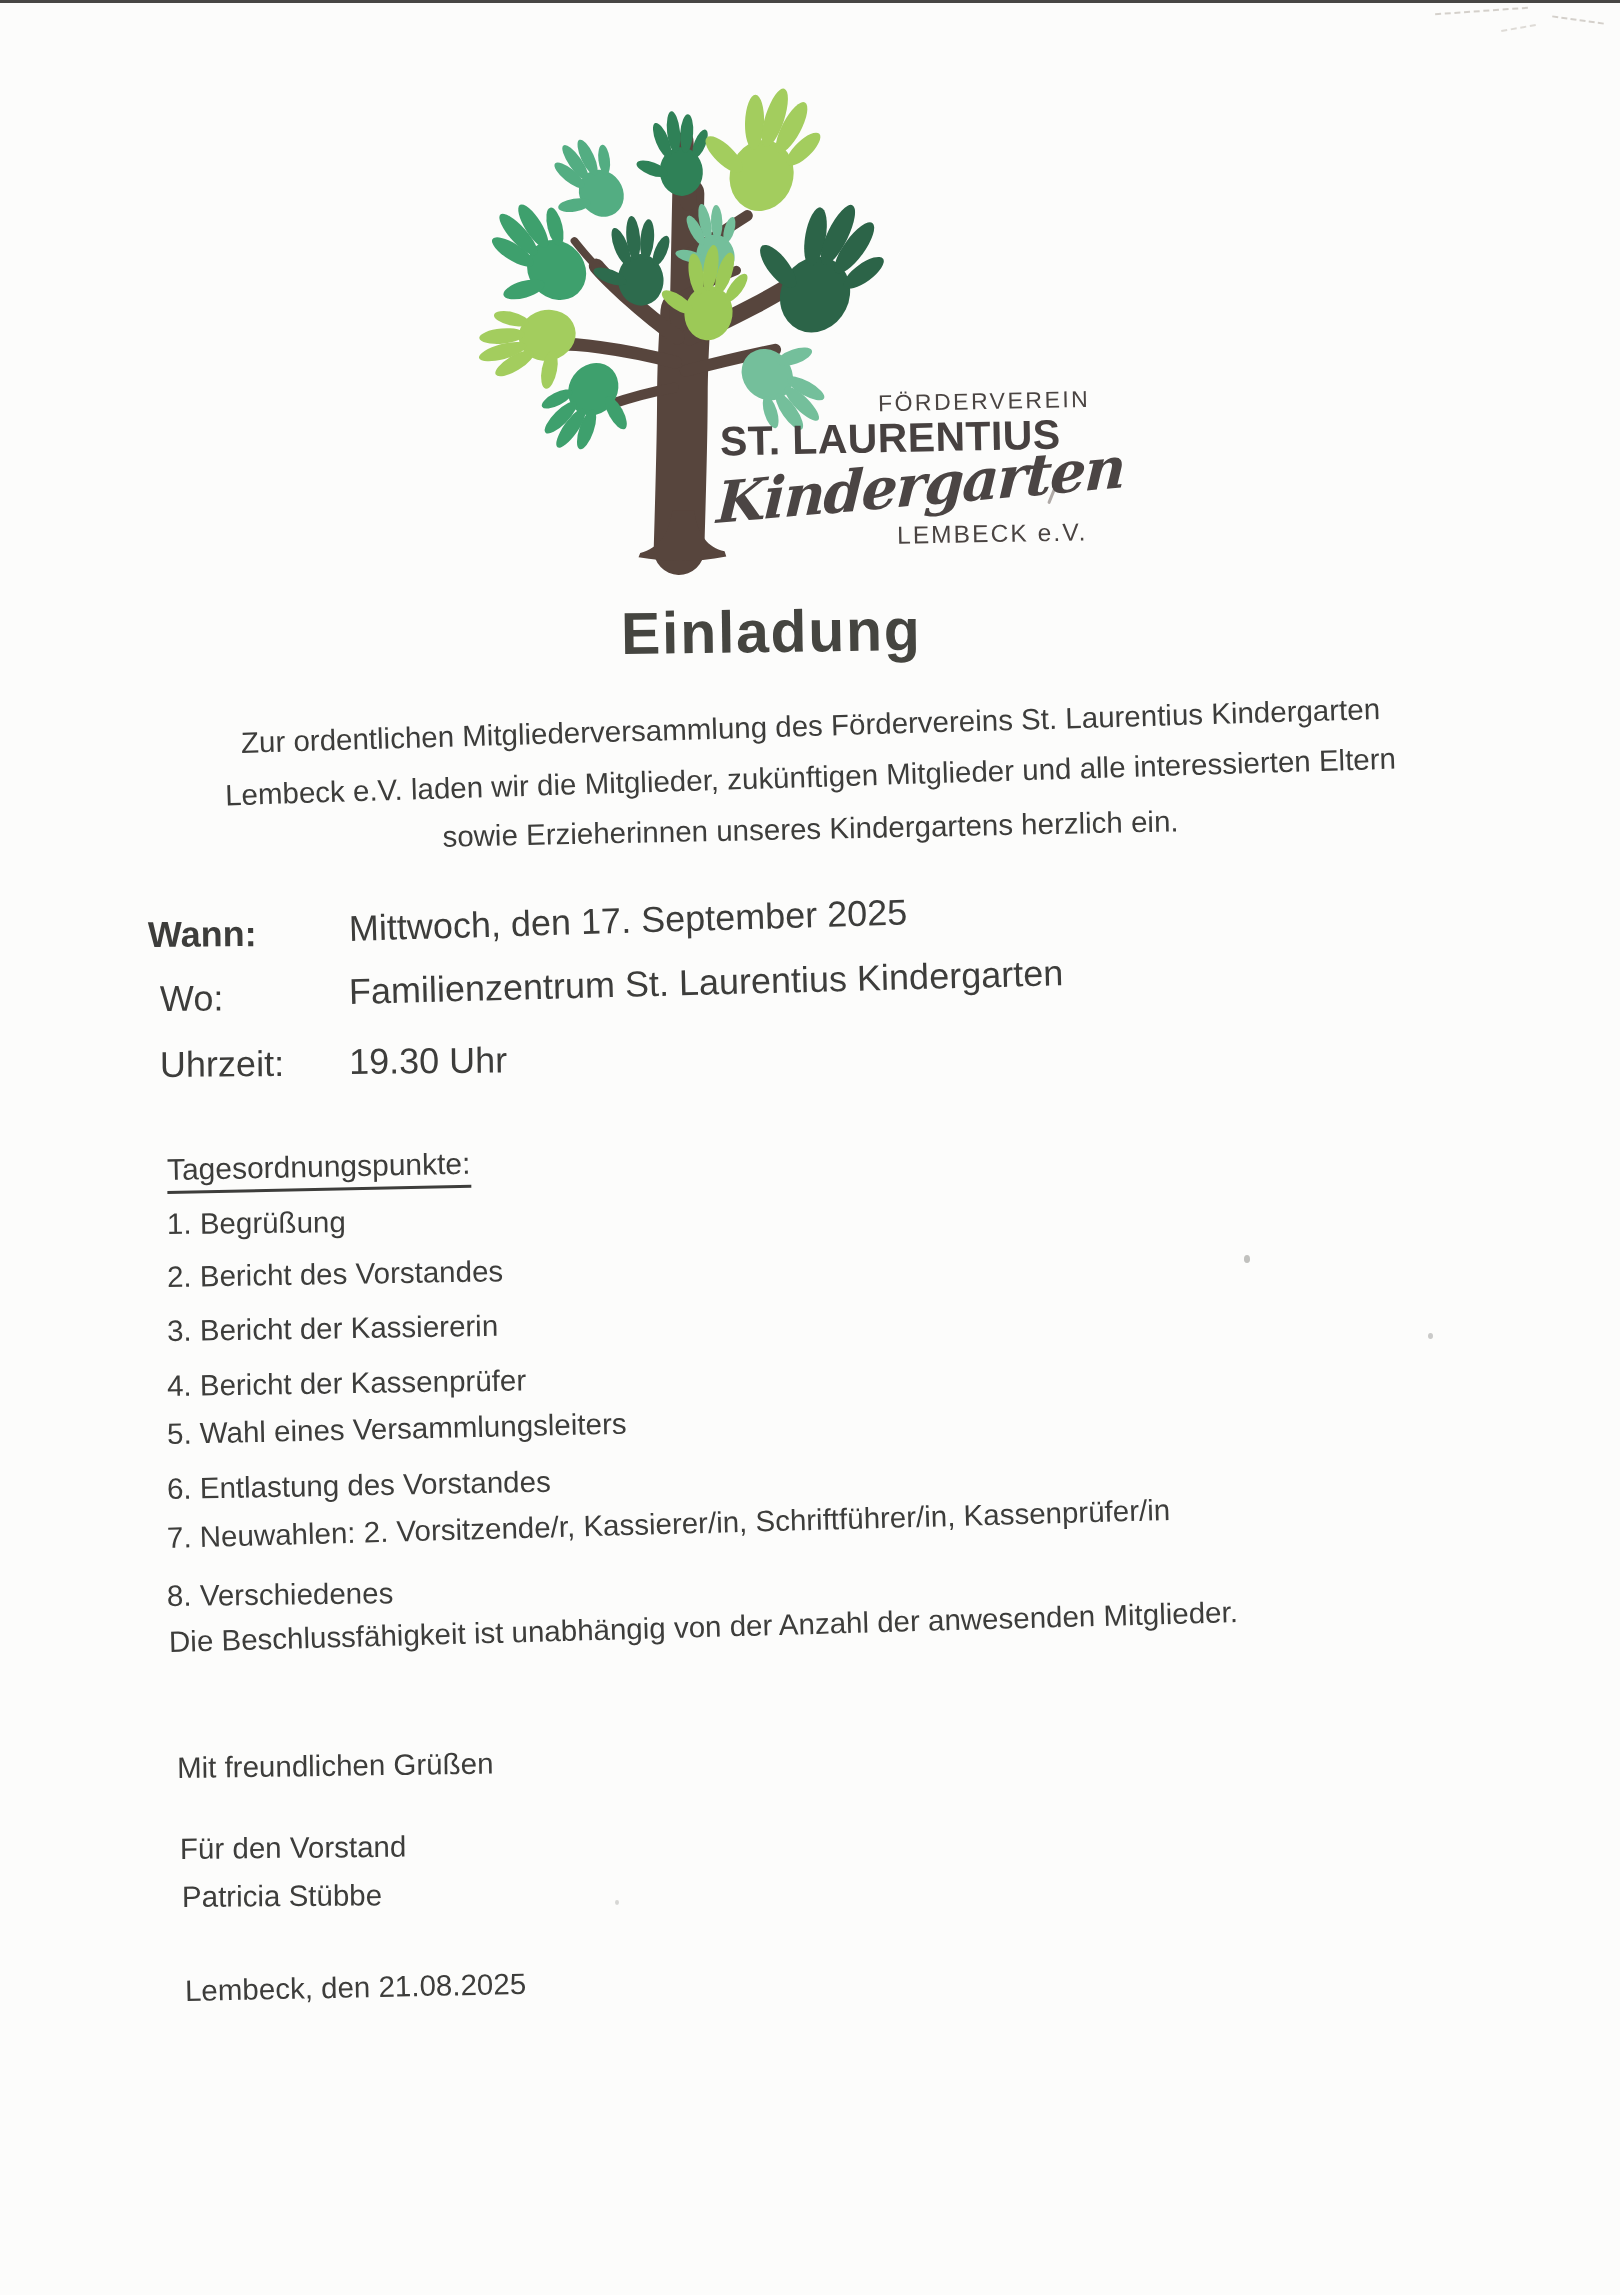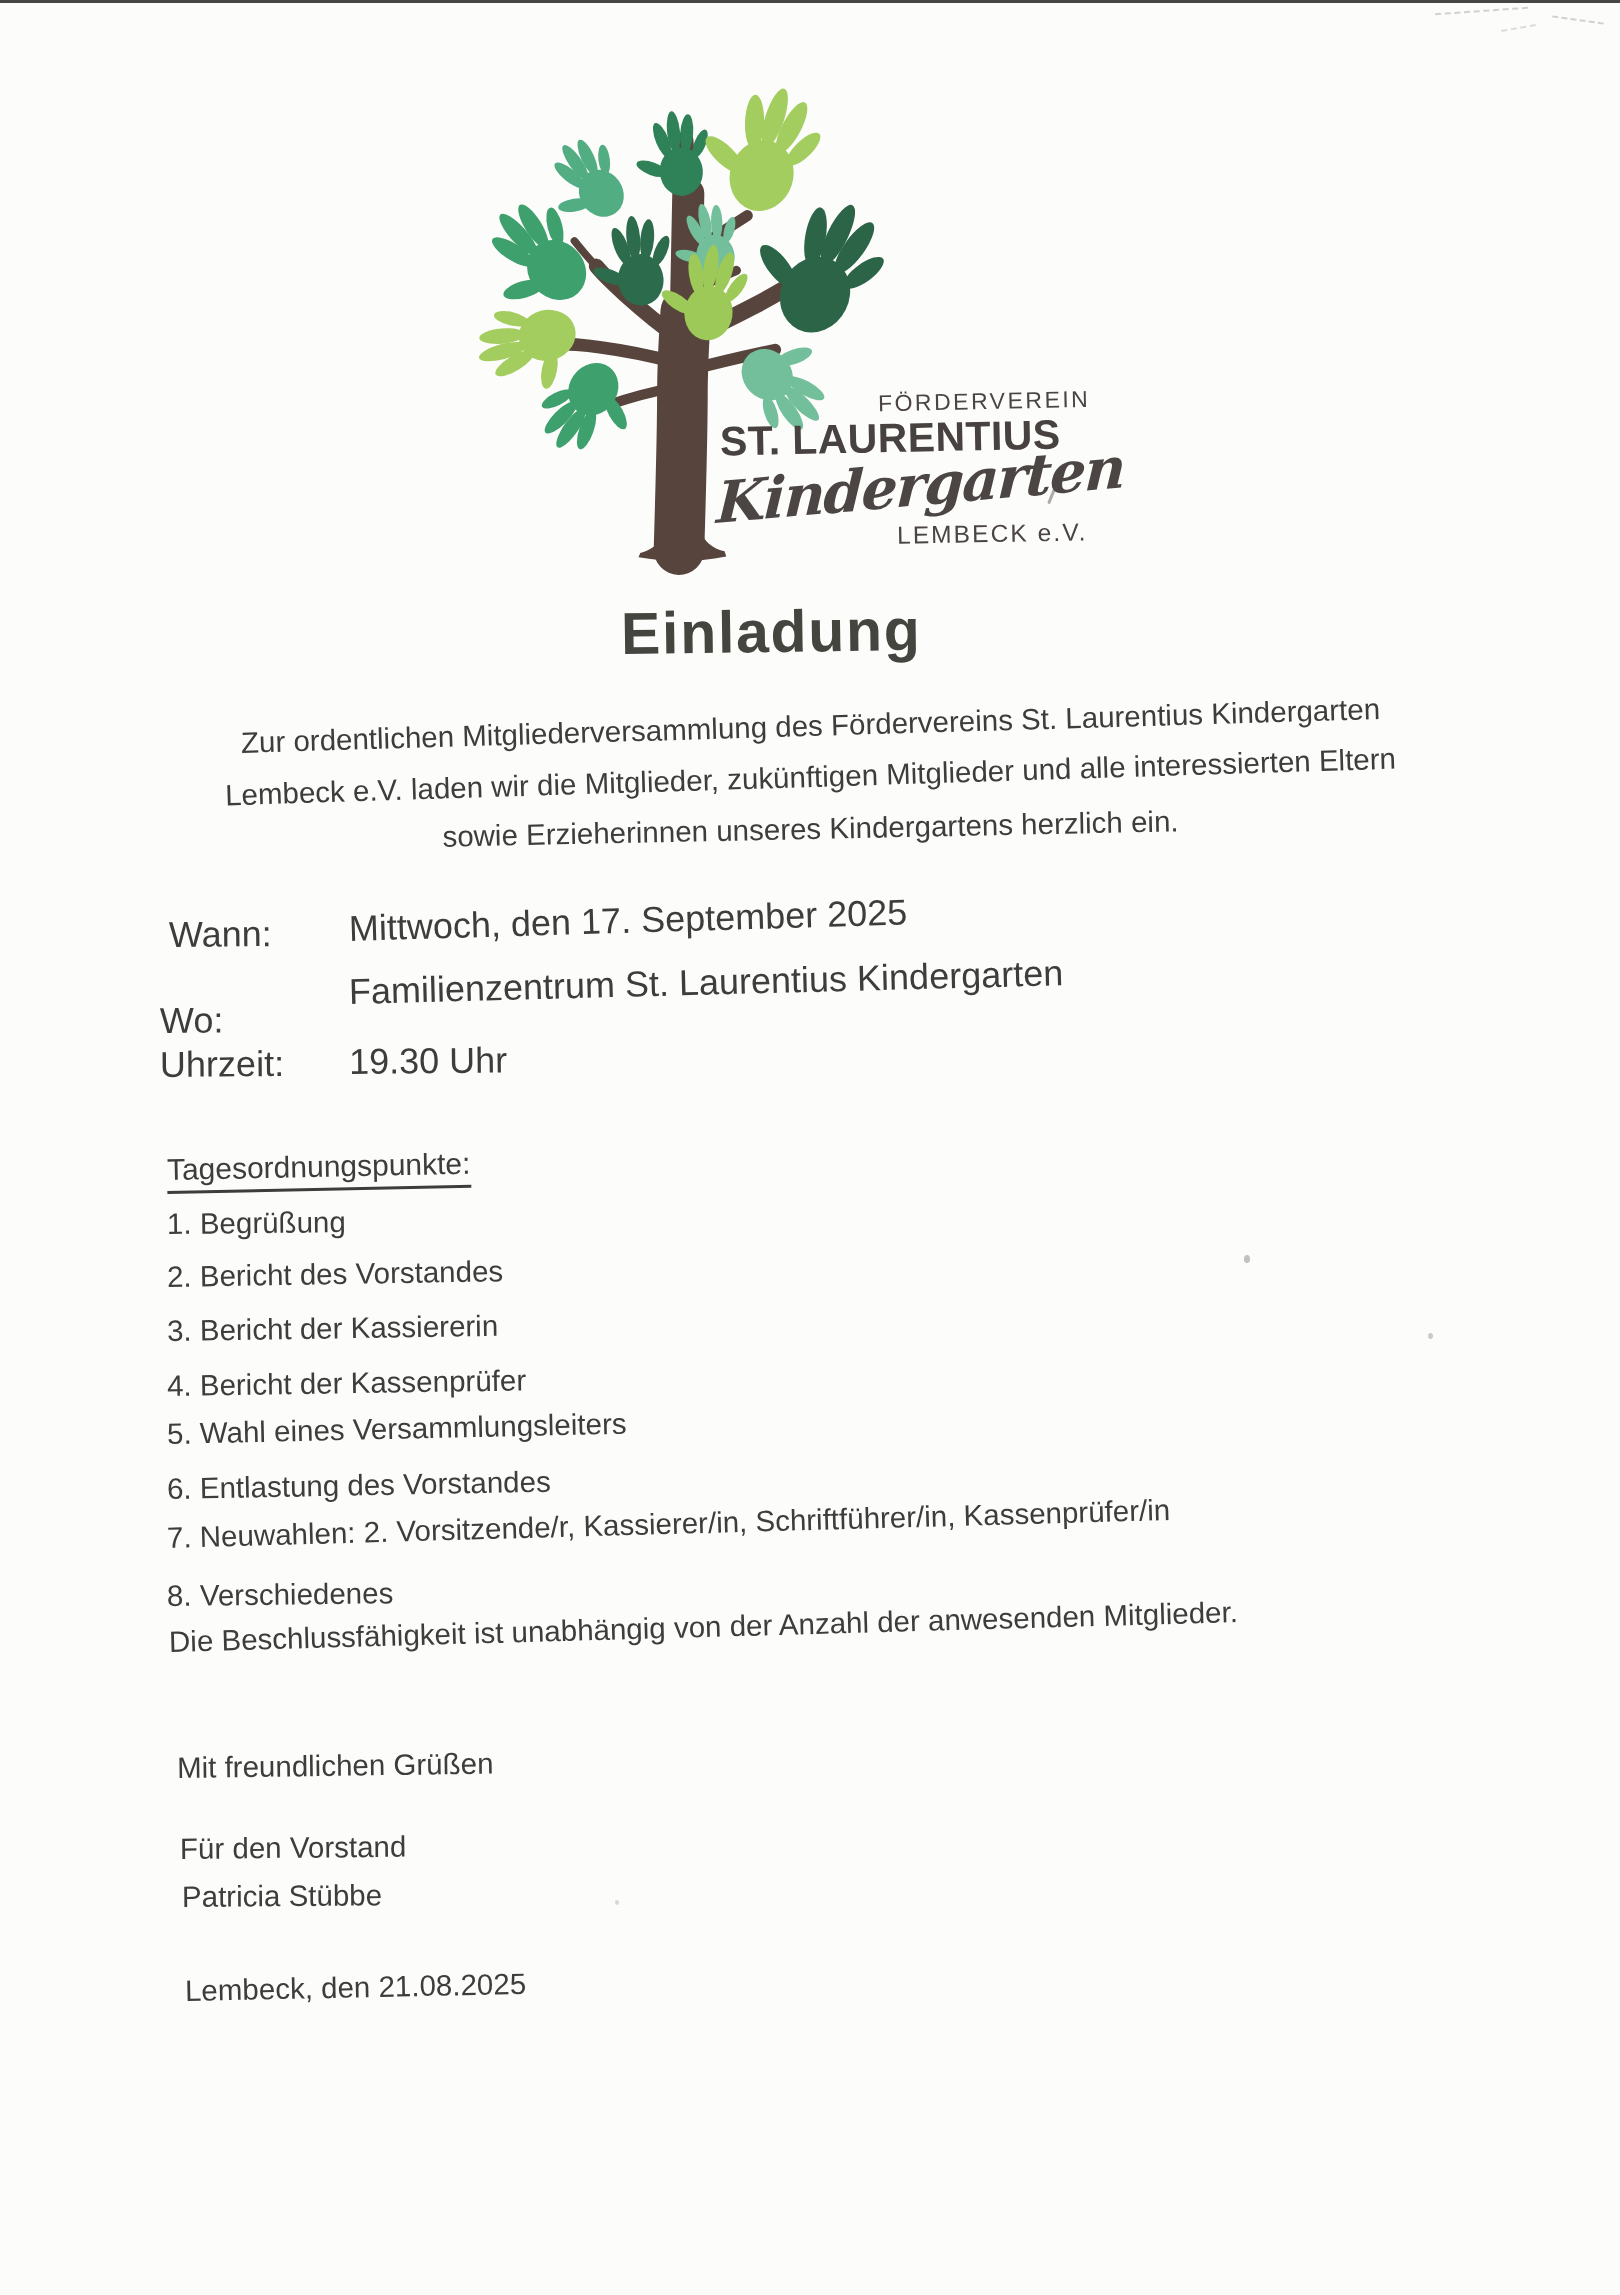--- a/index.html
+++ b/index.html
@@ -94,23 +94,23 @@
   <div class="abs logo-big" style="left:720px;top:415px;">ST. LAURENTIUS</div>
   <div class="abs logo-script" style="left:716px;top:451px;">Kindergarten</div>
   <div class="abs logo-lembeck" style="left:897px;top:520px;">LEMBECK e.V.</div>
 
   <div class="abs title" style="left:621px;top:598px;">Einladung</div>
 
   <div class="abs intro" style="top:709px;transform:rotate(-1.7deg);">Zur ordentlichen Mitgliederversammlung des Fördervereins St. Laurentius Kindergarten</div>
   <div class="abs intro" style="top:760px;transform:rotate(-1.8deg);">Lembeck e.V. laden wir die Mitglieder, zukünftigen Mitglieder und alle interessierten Eltern</div>
   <div class="abs intro" style="top:812px;transform:rotate(-1.2deg);">sowie Erzieherinnen unseres Kindergartens herzlich ein.</div>
 
-  <div class="abs detail-label" style="left:169px;top:914px;">Wann:</div>
+  <div class="abs detail-label" style="left:148px;top:914px;font-weight:bold;">Wann:</div>
   <div class="abs detail-value" style="left:349px;top:908px;transform:rotate(-1.7deg);">Mittwoch, den 17. September 2025</div>
-  <div class="abs detail-label" style="left:160px;top:978px;margin-top:22px;">Wo:</div>
+  <div class="abs detail-label" style="left:160px;top:978px;">Wo:</div>
   <div class="abs detail-value" style="left:349px;top:971px;transform:rotate(-1.5deg);">Familienzentrum St. Laurentius Kindergarten</div>
   <div class="abs detail-label" style="left:160px;top:1044px;">Uhrzeit:</div>
   <div class="abs detail-value" style="left:349px;top:1041px;transform:rotate(-0.6deg);">19.30 Uhr</div>
 
   <div class="abs agenda-head" style="left:167px;top:1153px;">Tagesordnungspunkte:</div>
   <div class="abs agenda-item" style="left:167px;top:1207px;transform:rotate(-0.6deg);">1. Begrüßung</div>
   <div class="abs agenda-item" style="left:167px;top:1260px;transform:rotate(-1.0deg);">2. Bericht des Vorstandes</div>
   <div class="abs agenda-item" style="left:167px;top:1314px;transform:rotate(-0.9deg);">3. Bericht der Kassiererin</div>
   <div class="abs agenda-item" style="left:167px;top:1369px;transform:rotate(-0.9deg);">4. Bericht der Kassenprüfer</div>
   <div class="abs agenda-item" style="left:167px;top:1417px;transform:rotate(-1.3deg);">5. Wahl eines Versammlungsleiters</div>

